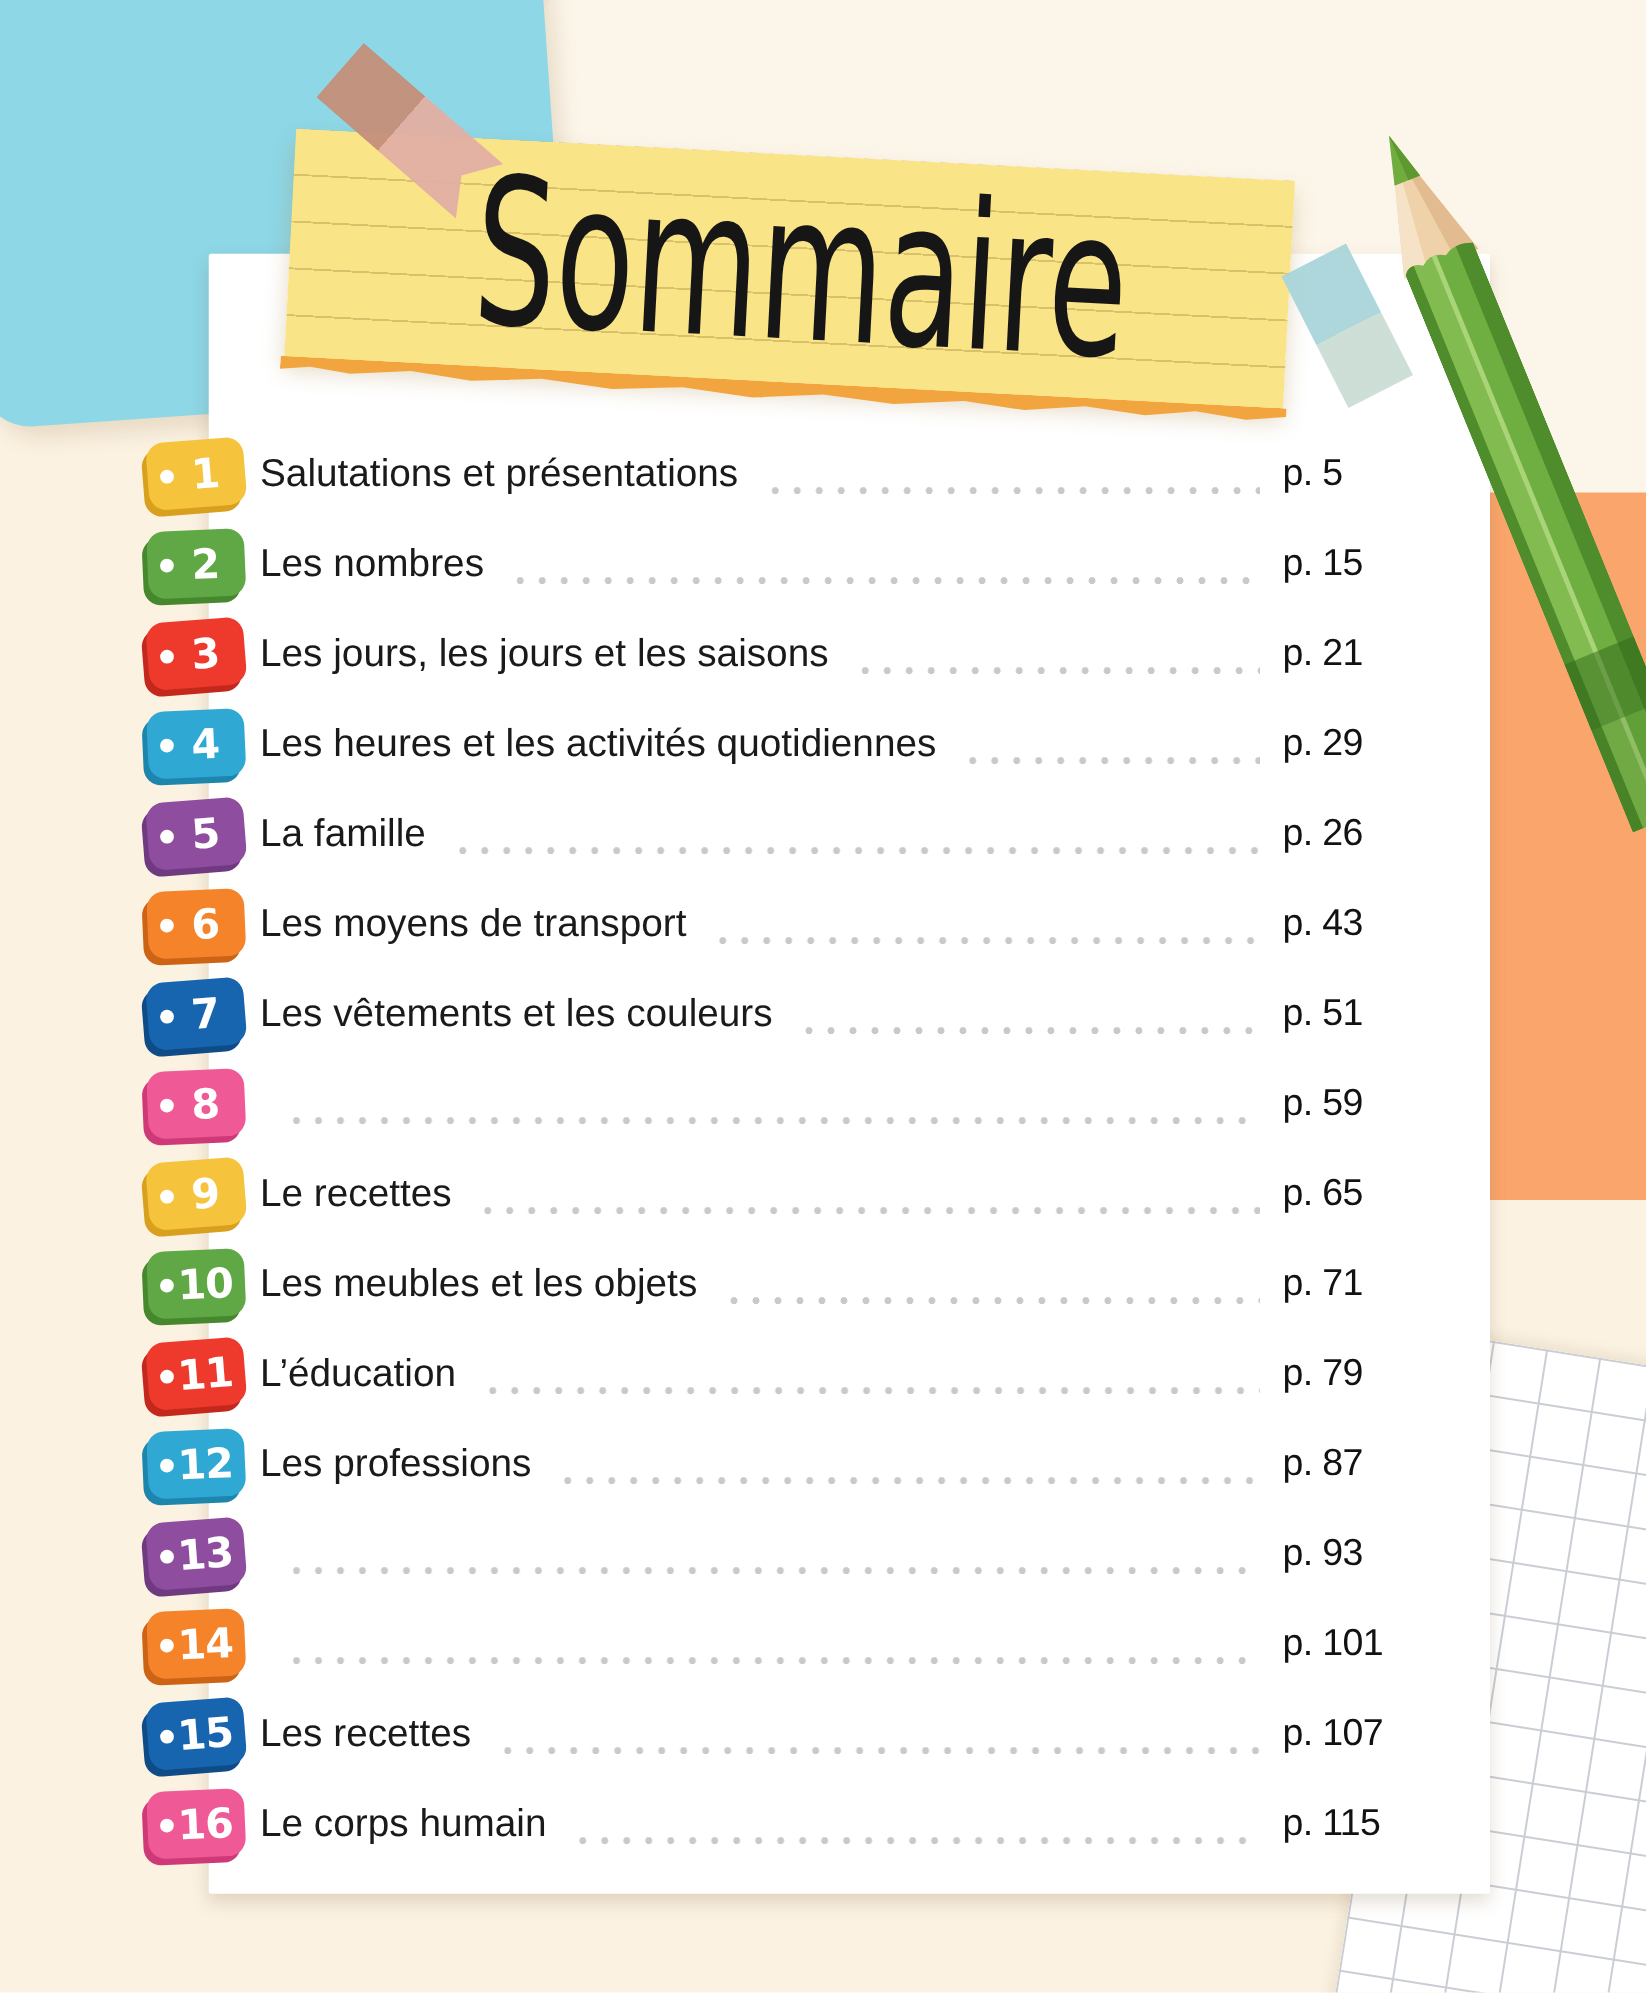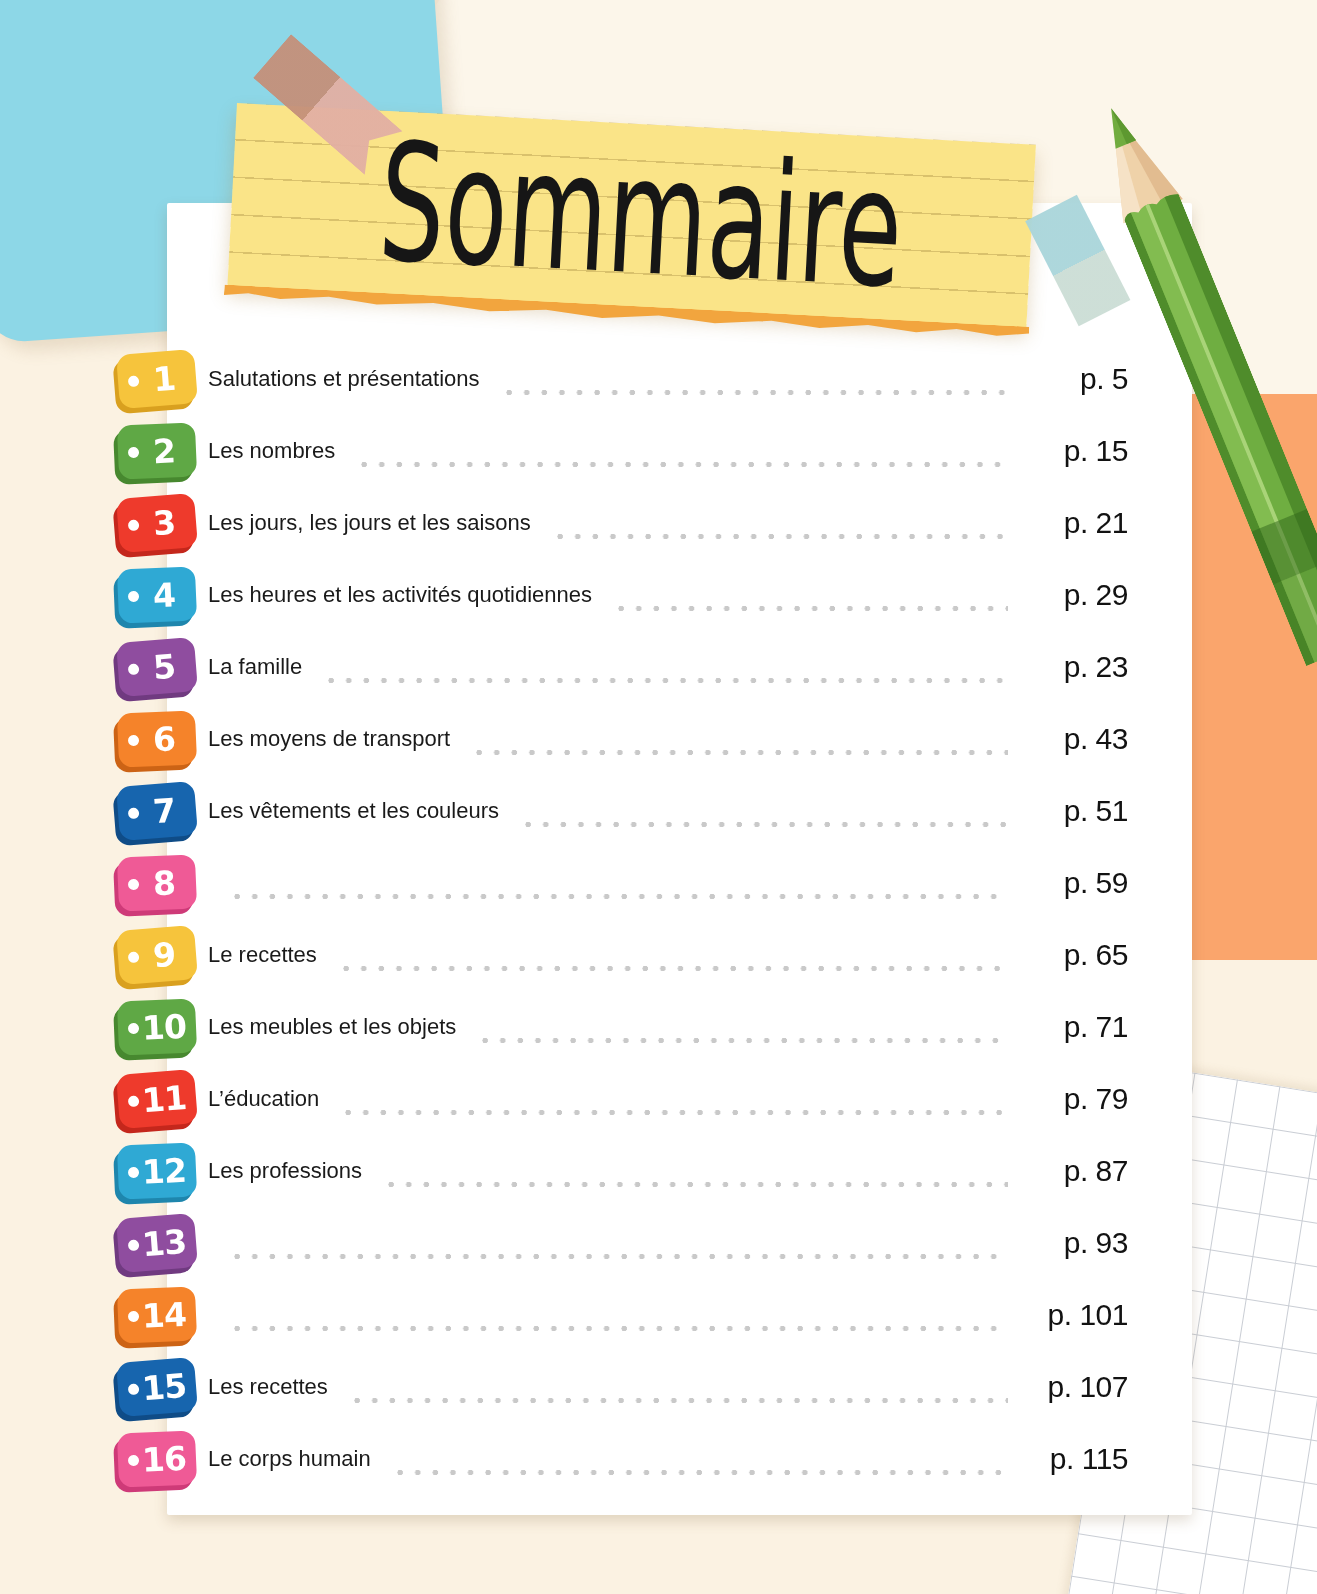--- a/index.html
+++ b/index.html
@@ -60,29 +60,29 @@
     color:#fff;font-family:"DejaVu Sans", sans-serif;
     font-weight:bold;font-size:33px;
   }
   .toc-row:nth-child(even) .chapter-badge{transform:rotate(-2.5deg);}
   .badge-dot{
     position:absolute;left:10px;top:50%;width:11px;height:11px;
     margin-top:-5.5px;border-radius:50%;background:#fff;
   }
   .chapter-number{margin-left:14px;letter-spacing:-1px;}
   .chapter-title{
-    font-size:22px;color:#1A1A1A;white-space:nowrap;
+    font-size:31px;color:#1A1A1A;white-space:nowrap;
   }
   .dotted-leader{
     flex:1;height:7px;margin:26px 18px 0 26px;
     background-image:radial-gradient(circle at 3.2px 3.5px,#C9C9C9 2.6px,transparent 3px);
     background-size:17.6px 7px;background-repeat:repeat-x;
   }
   .page-number{
-    width:102px;text-align:right;font-size:30px;color:#121212;
+    width:102px;text-align:left;font-size:30px;color:#121212;
     letter-spacing:-0.5px;white-space:nowrap;
   }
 
   
   .title-note{
     left:237px;top:103px;width:800px;height:183px;
     transform:rotate(3deg);transform-origin:0 0;
     background:repeating-linear-gradient(to bottom,#FAE488 0 36px,#D9C16C 36px 37.5px);
     box-shadow:0 10px 18px rgba(170,130,60,.30);
   }
@@ -170,21 +170,21 @@
     <span class="page-number">p. 29</span>
   </div>
 
   <div class="toc-row">
     <div class="chapter-badge" style="--badge: #8F4D9F; --badge-shadow: #703A80;">
       <span class="badge-dot"></span>
       <span class="chapter-number">5</span>
     </div>
     <span class="chapter-title">La famille</span>
     <span class="dotted-leader"></span>
-    <span class="page-number">p. 23</span>
+    <span class="page-number">p. 26</span>
   </div>
 
   <div class="toc-row">
     <div class="chapter-badge" style="--badge: #F5832A; --badge-shadow: #CC6315;">
       <span class="badge-dot"></span>
       <span class="chapter-number">6</span>
     </div>
     <span class="chapter-title">Les moyens de transport</span>
     <span class="dotted-leader"></span>
     <span class="page-number">p. 43</span>

